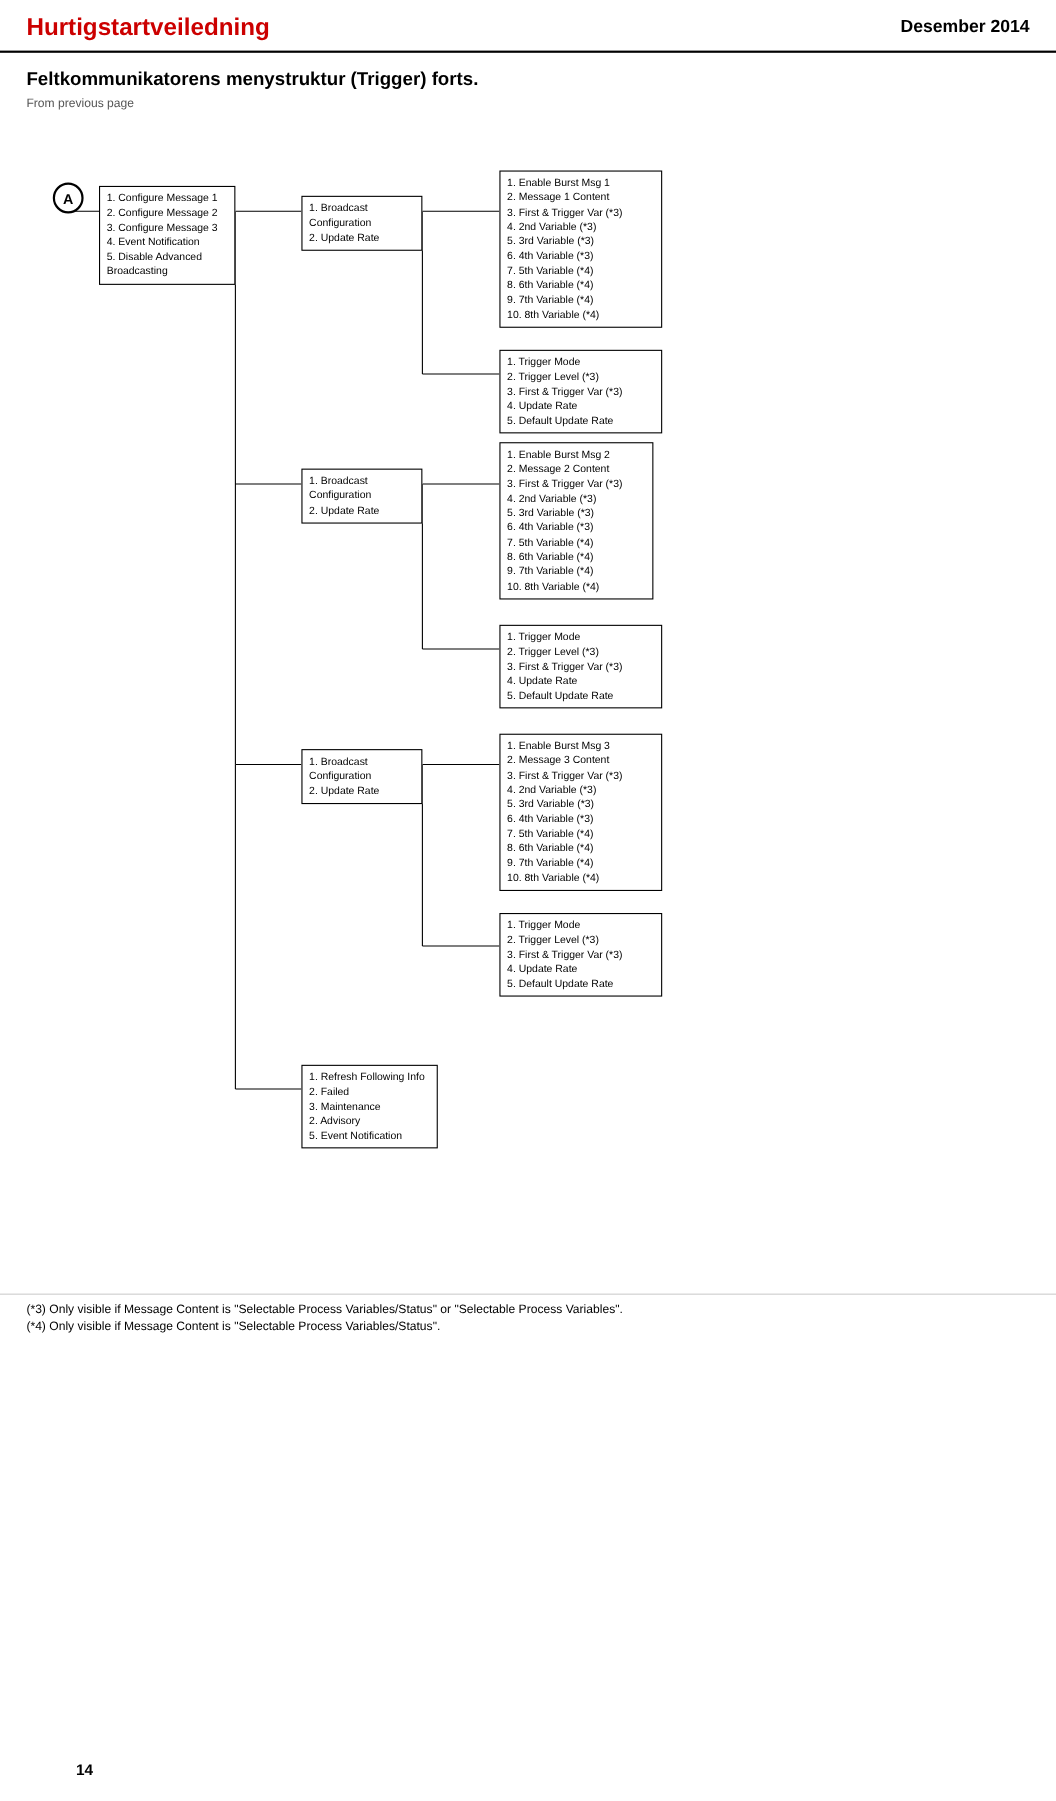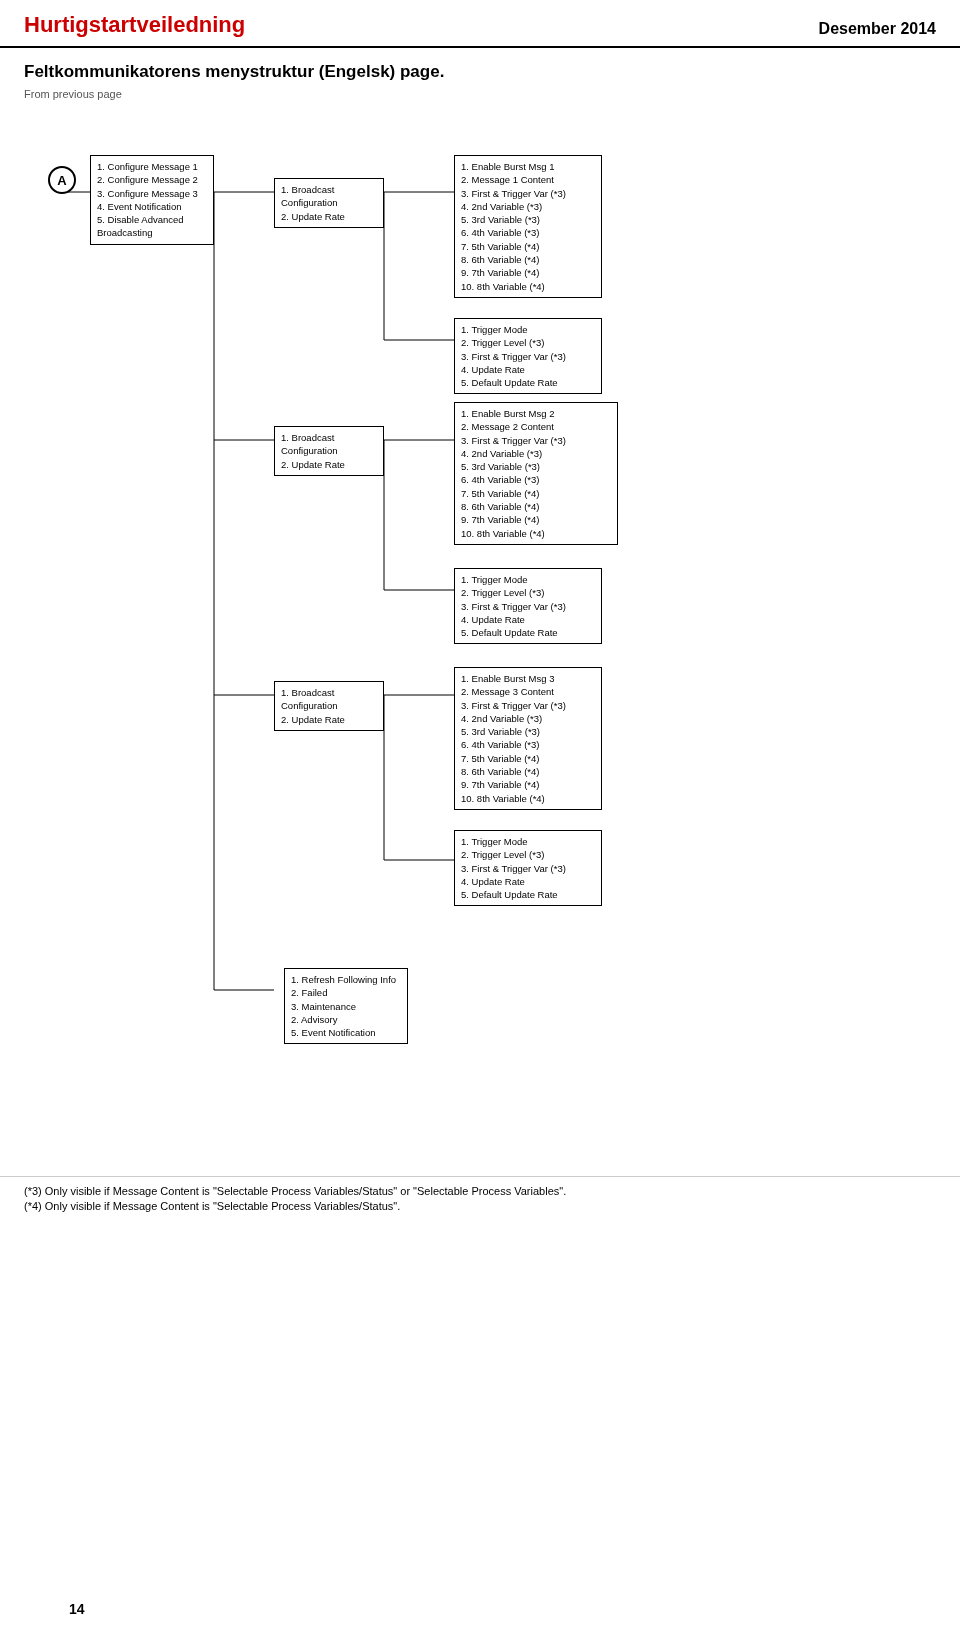--- a/index.html
+++ b/index.html
@@ -9,21 +9,21 @@
       color: #000;
       width: 960px;
       min-height: 1637px;
       position: relative;
     }
 
     
     .header {
       display: flex;
       justify-content: space-between;
-      align-items: flex-end;
+      align-items: center;
       padding: 12px 24px 8px 24px;
       border-bottom: 2px solid #000;
     }
     .header-title {
       font-size: 22px;
       font-weight: bold;
       color: #c00;
     }
     .header-date {
       font-size: 16px;
@@ -109,21 +109,21 @@
     }
   </style>
 </head>
 <body>
 
 <div class="header">
   <span class="header-title">Hurtigstartveiledning</span>
   <span class="header-date">Desember 2014</span>
 </div>
 
-<div class="page-subtitle">Feltkommunikatorens menystruktur (Engelsk) page.</div>
+<div class="page-subtitle">Feltkommunikatorens menystruktur (Trigger) forts.</div>
 
 <div class="from-prev">From previous page</div>
 
 <div class="diagram-area">
 
   <svg class="connectors">
 
     <line x1="38" y1="80" x2="38" y2="92" stroke="#000" stroke-width="1"></line>
     <line x1="38" y1="92" x2="66" y2="92" stroke="#000" stroke-width="1"></line>
 
@@ -151,21 +151,21 @@
     <line x1="360" y1="760" x2="430" y2="760" stroke="#000" stroke-width="1"></line>
 
     <line x1="190" y1="595" x2="190" y2="890" stroke="#000" stroke-width="1"></line>
     <line x1="190" y1="890" x2="250" y2="890" stroke="#000" stroke-width="1"></line>
   </svg>
 
   <div class="node-circle" style="left:24px; top:66px;">
     <span>A</span>
   </div>
 
-  <div class="node" style="left:66px; top:55px; width:124px;">
+  <div class="node" style="left:66px; top:69px; width:124px;">
     <div>1. Configure Message 1</div>
     <div>2. Configure Message 2</div>
     <div>3. Configure Message 3</div>
     <div>4. Event Notification</div>
     <div>5. Disable Advanced Broadcasting</div>
   </div>
 
   <div class="node" style="left:250px; top:78px; width:110px;">
     <div>1. Broadcast Configuration</div>
     <div>2. Update Rate</div>
@@ -195,21 +195,21 @@
   </div>
 
   <div class="node" style="left:430px; top:218px; width:148px;">
     <div>1. Trigger Mode</div>
     <div>2. Trigger Level (*3)</div>
     <div>3. First &amp; Trigger Var (*3)</div>
     <div>4. Update Rate</div>
     <div>5. Default Update Rate</div>
   </div>
 
-  <div class="node" style="left:430px; top:302px; width:164px;">
+  <div class="node" style="left:430px; top:302px; width:140px;">
     <div>1. Enable Burst Msg 2</div>
     <div>2. Message 2 Content</div>
     <div>3. First &amp; Trigger Var (*3)</div>
     <div>4. 2nd Variable (*3)</div>
     <div>5. 3rd Variable (*3)</div>
     <div>6. 4th Variable (*3)</div>
     <div>7. 5th Variable (*4)</div>
     <div>8. 6th Variable (*4)</div>
     <div>9. 7th Variable (*4)</div>
     <div>10. 8th Variable (*4)</div>
@@ -237,21 +237,21 @@
   </div>
 
   <div class="node" style="left:430px; top:730px; width:148px;">
     <div>1. Trigger Mode</div>
     <div>2. Trigger Level (*3)</div>
     <div>3. First &amp; Trigger Var (*3)</div>
     <div>4. Update Rate</div>
     <div>5. Default Update Rate</div>
   </div>
 
-  <div class="node" style="left:260px; top:868px; width:124px;">
+  <div class="node" style="left:250px; top:868px; width:124px;">
     <div>1. Refresh Following Info</div>
     <div>2. Failed</div>
     <div>3. Maintenance</div>
     <div>2. Advisory</div>
     <div>5. Event Notification</div>
   </div>
 
 </div>
 
 <div class="footer-notes">

